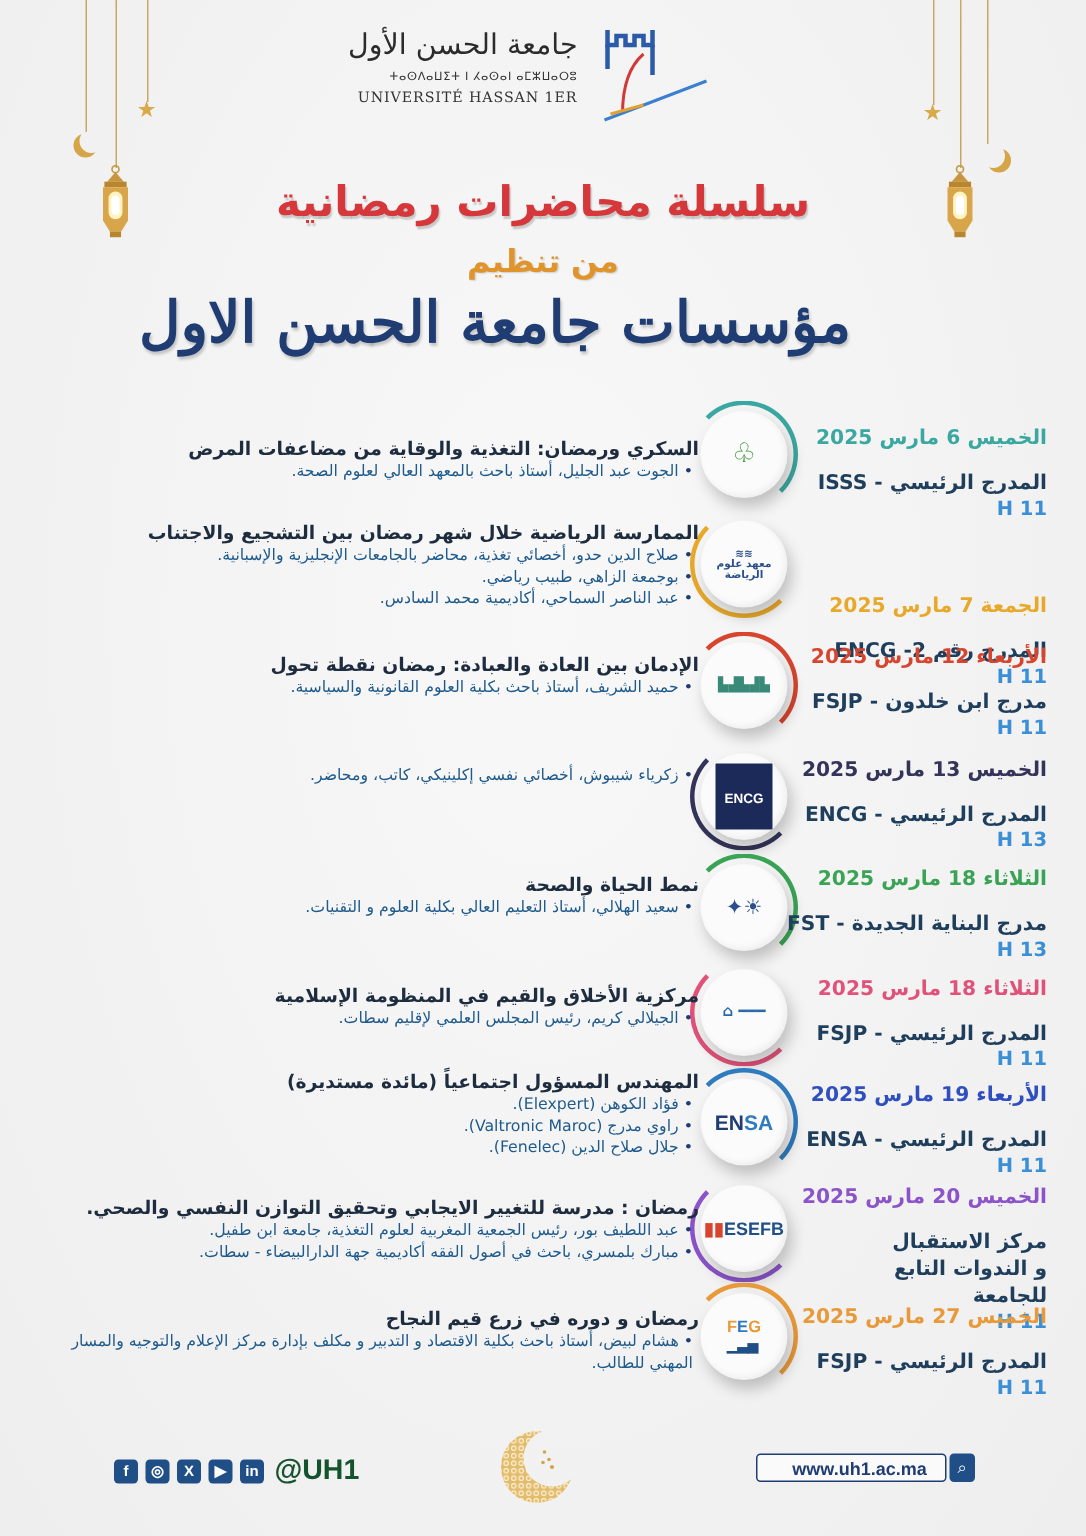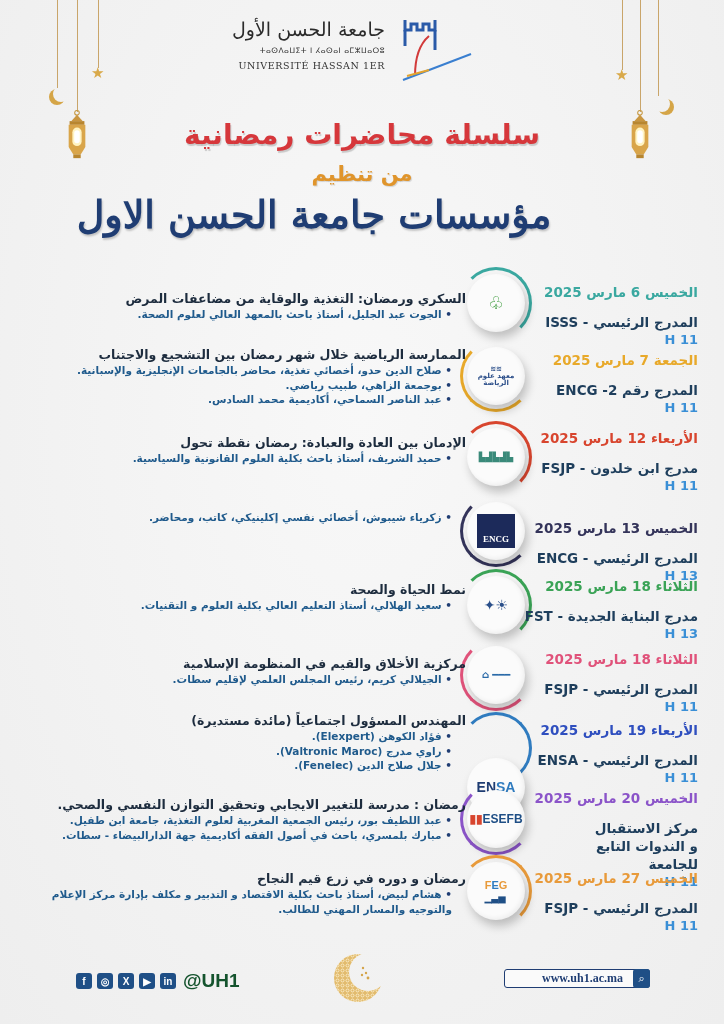--- a/index.html
+++ b/index.html
@@ -15,21 +15,21 @@
   
   .logo-wrap { left: 262px; top: 14px; width: 215px; height: 70px; }
   .logo-ar { position: absolute; right: 92px; top: 4px; font-family: "DejaVu Serif", serif; font-size: 19px; color: #2b2b2b; direction: rtl; white-space: nowrap; }
   .logo-tif { position: absolute; right: 92px; top: 32px; font-size: 7.5px; color: #333; letter-spacing: 0.5px; white-space: nowrap; }
   .logo-fr { position: absolute; right: 92px; top: 46px; font-family: "DejaVu Serif", serif; font-size: 9.5px; color: #333; letter-spacing: 0.6px; white-space: nowrap; }
   .logo-mark { position: absolute; right: 4px; top: 2px; width: 80px; height: 66px; }
 
   
   .title1 { left: 0; width: 724px; top: 118px; text-align: center; font-size: 28px; font-weight: bold; color: #d6373b; direction: rtl; text-shadow: 1px 2px 1px rgba(0,0,0,0.18); }
   .title2 { left: 0; width: 724px; top: 162px; text-align: center; font-size: 21px; font-weight: bold; color: #e0952c; direction: rtl; text-shadow: 1px 1px 1px rgba(0,0,0,0.15); }
-  .title3 { left: 0; width: 628px; top: 192px; text-align: center; font-family: "DejaVu Serif", serif; font-size: 38px; font-weight: bold; color: #1f3d73; direction: rtl; text-shadow: 1px 2px 2px rgba(0,0,0,0.2); }
+  .title3 { left: 16px; width: 628px; top: 192px; text-align: center; font-family: "DejaVu Serif", serif; font-size: 38px; font-weight: bold; color: #1f3d73; direction: rtl; text-shadow: 1px 2px 2px rgba(0,0,0,0.2); }
 
   
   .string { position: absolute; width: 1px; background: #c9a56a; }
   .lantern { position: absolute; width: 26px; height: 50px; }
 
   
   .circle {
     position: absolute; width: 58px; height: 58px; border-radius: 50%;
     background: #fbfbfb;
     box-shadow: 3px 6px 10px rgba(0,0,0,0.22), inset -2px -2px 4px rgba(0,0,0,0.05);
@@ -38,30 +38,30 @@
   .ring { position: absolute; width: 72px; height: 72px; border-radius: 50%; border: 3px solid transparent; }
   .logo-text { font-size: 8px; font-weight: bold; text-align: center; line-height: 1; }
 
   .info { position: absolute; right: 26px; width: 175px; text-align: right; direction: rtl; }
   .info .date { font-size: 13.5px; font-weight: bold; line-height: 17px; }
   .info .venue { font-size: 13.5px; font-weight: bold; color: #1e3e5c; line-height: 18px; margin-top: 12px; }
   .info .time { font-size: 13px; font-weight: bold; color: #3a8fd6; line-height: 18px; }
 
   .talk { position: absolute; right: 258px; direction: rtl; text-align: right; }
   .talk .ttl { font-size: 12.5px; font-weight: bold; color: #1d2c3e; line-height: 17px; white-space: nowrap; }
-  .talk ul { list-style: none; margin-right: 14px; font-weight: bold; }
+  .talk ul { list-style: none; margin-right: 4px; }
   .talk li { font-size: 10.5px; color: #1f5a8c; line-height: 14.5px; white-space: nowrap; }
   .talk li.wrap { white-space: normal; }
   .talk li::before { content: "• "; color: #1f3d73; }
 
   
   .social { left: 76px; top: 970px; display: flex; align-items: center; gap: 5px; }
   .soc-icon { width: 16px; height: 16px; background: #1f4f86; border-radius: 3px; color: #fff; font-size: 10px; font-weight: bold; display: flex; align-items: center; justify-content: center; font-family: "Liberation Sans", sans-serif; }
   .handle { font-family: "Liberation Sans", sans-serif; font-size: 19px; color: #14532d; margin-left: 2px; font-weight: bold; }
-  .url-box { left: 504px; top: 969px; width: 146px; height: 19px; border: 1.5px solid #1f3d73; border-radius: 3px; font-family: Liberation Serif, serif; font-size: 12px; font-weight: bold; color: #1f3d73; display: flex; align-items: center; justify-content: center; background: #fafafa; padding-left: 11px; }
+  .url-box { left: 504px; top: 969px; width: 127px; height: 19px; border: 1.5px solid #1f3d73; border-radius: 3px; font-family: Liberation Sans, sans-serif; font-size: 12px; font-weight: bold; color: #1f3d73; display: flex; align-items: center; justify-content: center; background: #fafafa; padding-left: 11px; }
   .search-btn { left: 633px; top: 969px; width: 17px; height: 19px; background: #1f4f86; border-radius: 3px; color: #fff; font-size: 11px; display: flex; align-items: center; justify-content: center; }
 </style>
 </head>
 <body>
 
 <div class="string" style="left:57px;top:0;height:88px;"></div>
 <div class="string" style="left:77px;top:0;height:112px;"></div>
 <div class="string" style="left:98px;top:0;height:68px;"></div>
 <div class="abs" style="left:91px;top:64px;color:#d9a94a;font-size:15px;">★</div>
 <div class="abs" style="left:53px;top:86px;width:16px;height:16px;border-radius:50%;box-shadow:-4px 3px 0 0 #d5a547;"></div>
@@ -124,21 +124,21 @@
   <ul>
       <li>الجوت عبد الجليل، أستاذ باحث بالمعهد العالي لعلوم الصحة.</li>
     </ul>
 </div>
 
 <div class="ring abs" style="left:460px;top:340px;border-color:transparent transparent #e8a92a #e8a92a;"></div>
 <div class="circle" style="left:467px;top:347px;">
   <div class="logo-text" style="color:#2c4f8a;font-size:7px;">≋≋<br>معهد علوم الرياضة</div>
 </div>
 <div class="info" style="top:352px;">
-  <div class="date" style="color:#e8a92a;">الجمعة 7 مارس 2025</div>
+  <div class="date" style="color:#e8a92a;margin-top:44px;">الجمعة 7 مارس 2025</div>
   <div class="venue">المدرج رقم 2- ENCG</div>
   <div class="time">11 H</div>
 </div>
 <div class="talk" style="top:346px;">
   <div class="ttl">الممارسة الرياضية خلال شهر رمضان بين التشجيع والاجتناب</div>
   <ul>
     <li>صلاح الدين حدو، أخصائي تغذية، محاضر بالجامعات الإنجليزية والإسبانية.</li>
     <li>بوجمعة الزاهي، طبيب رياضي.</li>
     <li>عبد الناصر السماحي، أكاديمية محمد السادس.</li>
   </ul>
@@ -155,23 +155,23 @@
 </div>
 <div class="talk" style="top:434px;">
   <div class="ttl">الإدمان بين العادة والعبادة: رمضان نقطة تحول</div>
   <ul>
       <li>حميد الشريف، أستاذ باحث بكلية العلوم القانونية والسياسية.</li>
     </ul>
 </div>
 
 <div class="ring abs" style="left:460px;top:495px;border-color:transparent transparent #34345a #34345a;"></div>
 <div class="circle" style="left:467px;top:502px;">
-  <div style="width:38px;height:34px;background:#1c2a5a;color:#fff;font-family:Liberation Serif, serif;font-size:9px;font-weight:bold;display:flex;align-items:flex-end;justify-content:center;padding-bottom:4px;">ENCG</div>
-</div>
-<div class="info" style="top:520px;">
+  <div style="width:38px;height:44px;background:#1c2a5a;color:#fff;font-family:Liberation Sans, sans-serif;font-size:9px;font-weight:bold;display:flex;align-items:flex-end;justify-content:center;padding-bottom:16px;">ENCG</div>
+</div>
+<div class="info" style="top:505px;">
   <div class="date" style="color:#34345a;">الخميس 13 مارس 2025</div>
   <div class="venue">المدرج الرئيسي - ENCG</div>
   <div class="time">13 H</div>
 </div>
 <div class="talk" style="top:510px;">
   <ul>
       <li>زكرياء شيبوش، أخصائي نفسي إكلينيكي، كاتب، ومحاضر.</li>
     </ul>
 </div>
 
@@ -201,21 +201,21 @@
   <div class="time">11 H</div>
 </div>
 <div class="talk" style="top:655px;">
   <div class="ttl">مركزية الأخلاق والقيم في المنظومة الإسلامية</div>
   <ul>
       <li>الجيلالي كريم، رئيس المجلس العلمي لإقليم سطات.</li>
     </ul>
 </div>
 
 <div class="ring abs" style="left:460px;top:712px;border-color:#2f7bbf #2f7bbf transparent transparent;"></div>
-<div class="circle" style="left:467px;top:758px;">
+<div class="circle" style="left:467px;top:719px;">
   <div style="font-family:'Liberation Sans',sans-serif;font-size:14px;font-weight:bold;color:#1f3d73;">EN<span style="color:#2f7bbf;">SA</span></div>
 </div>
 <div class="info" style="top:722px;">
   <div class="date" style="color:#2f4fbf;">الأربعاء 19 مارس 2025</div>
   <div class="venue">المدرج الرئيسي - ENSA</div>
   <div class="time">11 H</div>
 </div>
 <div class="talk" style="top:712px;">
   <div class="ttl">المهندس المسؤول اجتماعياً (مائدة مستديرة)</div>
   <ul>

